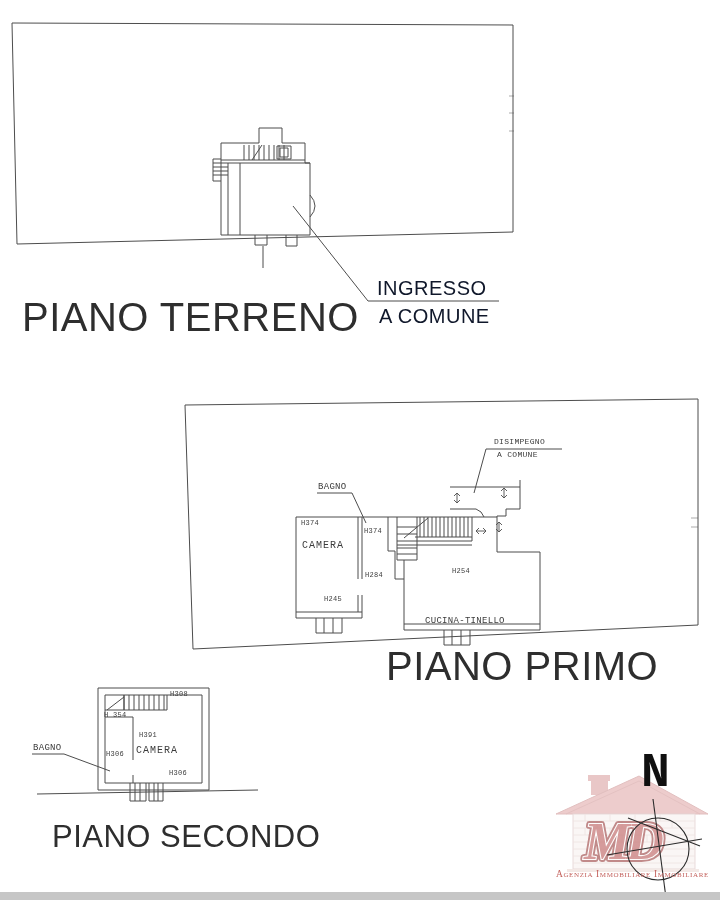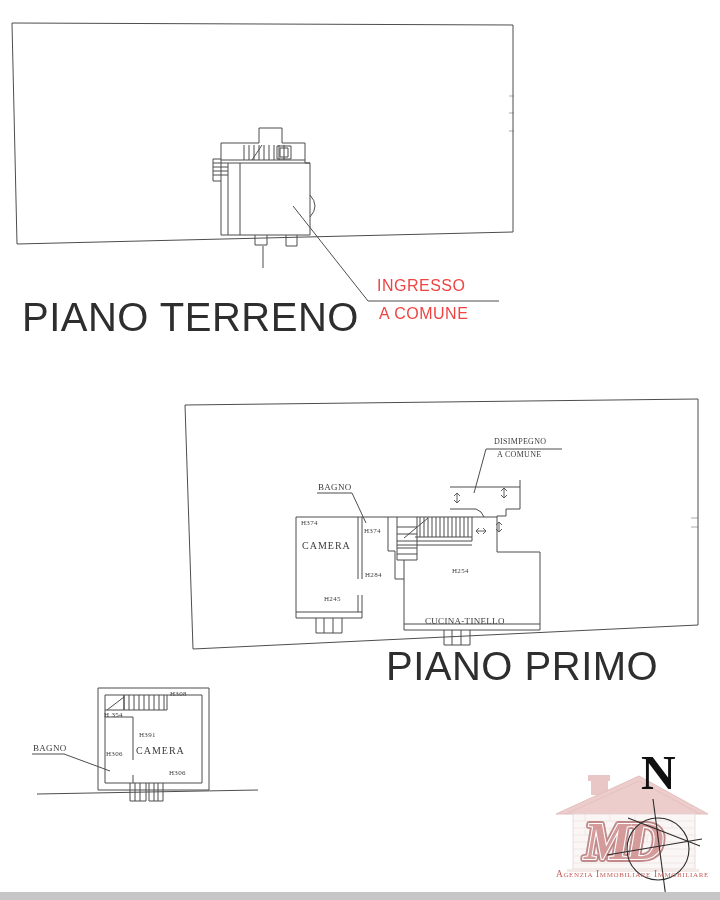--- a/index.html
+++ b/index.html
@@ -1,24 +1,24 @@
 <!DOCTYPE html>
 <html><head>
 <meta charset="utf-8">
 <style>
   html,body{margin:0;padding:0;background:#ffffff;}
   #stage{position:relative;width:720px;height:900px;background:#ffffff;overflow:hidden;
          font-family:"Liberation Sans",sans-serif;}
   svg{position:absolute;left:0;top:0;}
   .lbl{position:absolute;color:#333333;white-space:nowrap;line-height:1;
-       font-family:Liberation Serif, serif;}
+       font-family:Liberation Mono, monospace;}
   .cad{color:#3c3c3c;letter-spacing:0.3px;}
   .title{position:absolute;color:#2e2e2e;font-size:40px;letter-spacing:0.5px;
          white-space:nowrap;line-height:1;}
-  .annot{position:absolute;color:#ef4444;font-size:16px;letter-spacing:0.5px;
+  .annot{position:absolute;color:#0f172a;font-size:20px;letter-spacing:0.5px;
          white-space:nowrap;line-height:1;}
   .agency{position:absolute;font-family:"Liberation Serif",serif;font-variant:small-caps;
           font-size:9.5px;color:#c4625d;letter-spacing:0.6px;white-space:nowrap;}
   .scanband{position:absolute;left:0;bottom:0;width:720px;height:8px;background:#c6c6c6;}
 </style>
 </head>
 <body>
 
 <div id="stage">
 
@@ -118,20 +118,21 @@
   <div class="lbl cad" style="left:497px;top:451px;font-size:8px;">A COMUNE</div>
   <div class="lbl cad" style="left:318px;top:483px;font-size:9px;">BAGNO</div>
   <div class="lbl cad" style="left:301px;top:520px;font-size:7px;">H374</div>
   <div class="lbl cad" style="left:302px;top:541px;font-size:10px;letter-spacing:1px;">CAMERA</div>
   <div class="lbl cad" style="left:364px;top:528px;font-size:7px;">H374</div>
   <div class="lbl cad" style="left:365px;top:572px;font-size:7px;">H284</div>
   <div class="lbl cad" style="left:324px;top:596px;font-size:7px;">H245</div>
   <div class="lbl cad" style="left:452px;top:568px;font-size:7px;">H254</div>
   <div class="lbl cad" style="left:425px;top:617px;font-size:9px;">CUCINA-TINELLO</div>
 
+  <div class="title" style="left:52px;top:821px;font-size:31px;">PIANO SECONDO</div>
   <div class="lbl cad" style="left:33px;top:744px;font-size:9px;">BAGNO</div>
   <div class="lbl cad" style="left:170px;top:691px;font-size:7px;">H308</div>
   <div class="lbl cad" style="left:104px;top:712px;font-size:7px;">H 354</div>
   <div class="lbl cad" style="left:139px;top:732px;font-size:7px;">H391</div>
   <div class="lbl cad" style="left:136px;top:746px;font-size:10px;letter-spacing:1px;">CAMERA</div>
   <div class="lbl cad" style="left:106px;top:751px;font-size:7px;">H306</div>
   <div class="lbl cad" style="left:169px;top:770px;font-size:7px;">H306</div>
 
   <div class="lbl" style="left:641px;top:749px;font-size:48px;font-weight:bold;color:#101010;">N</div>
 

